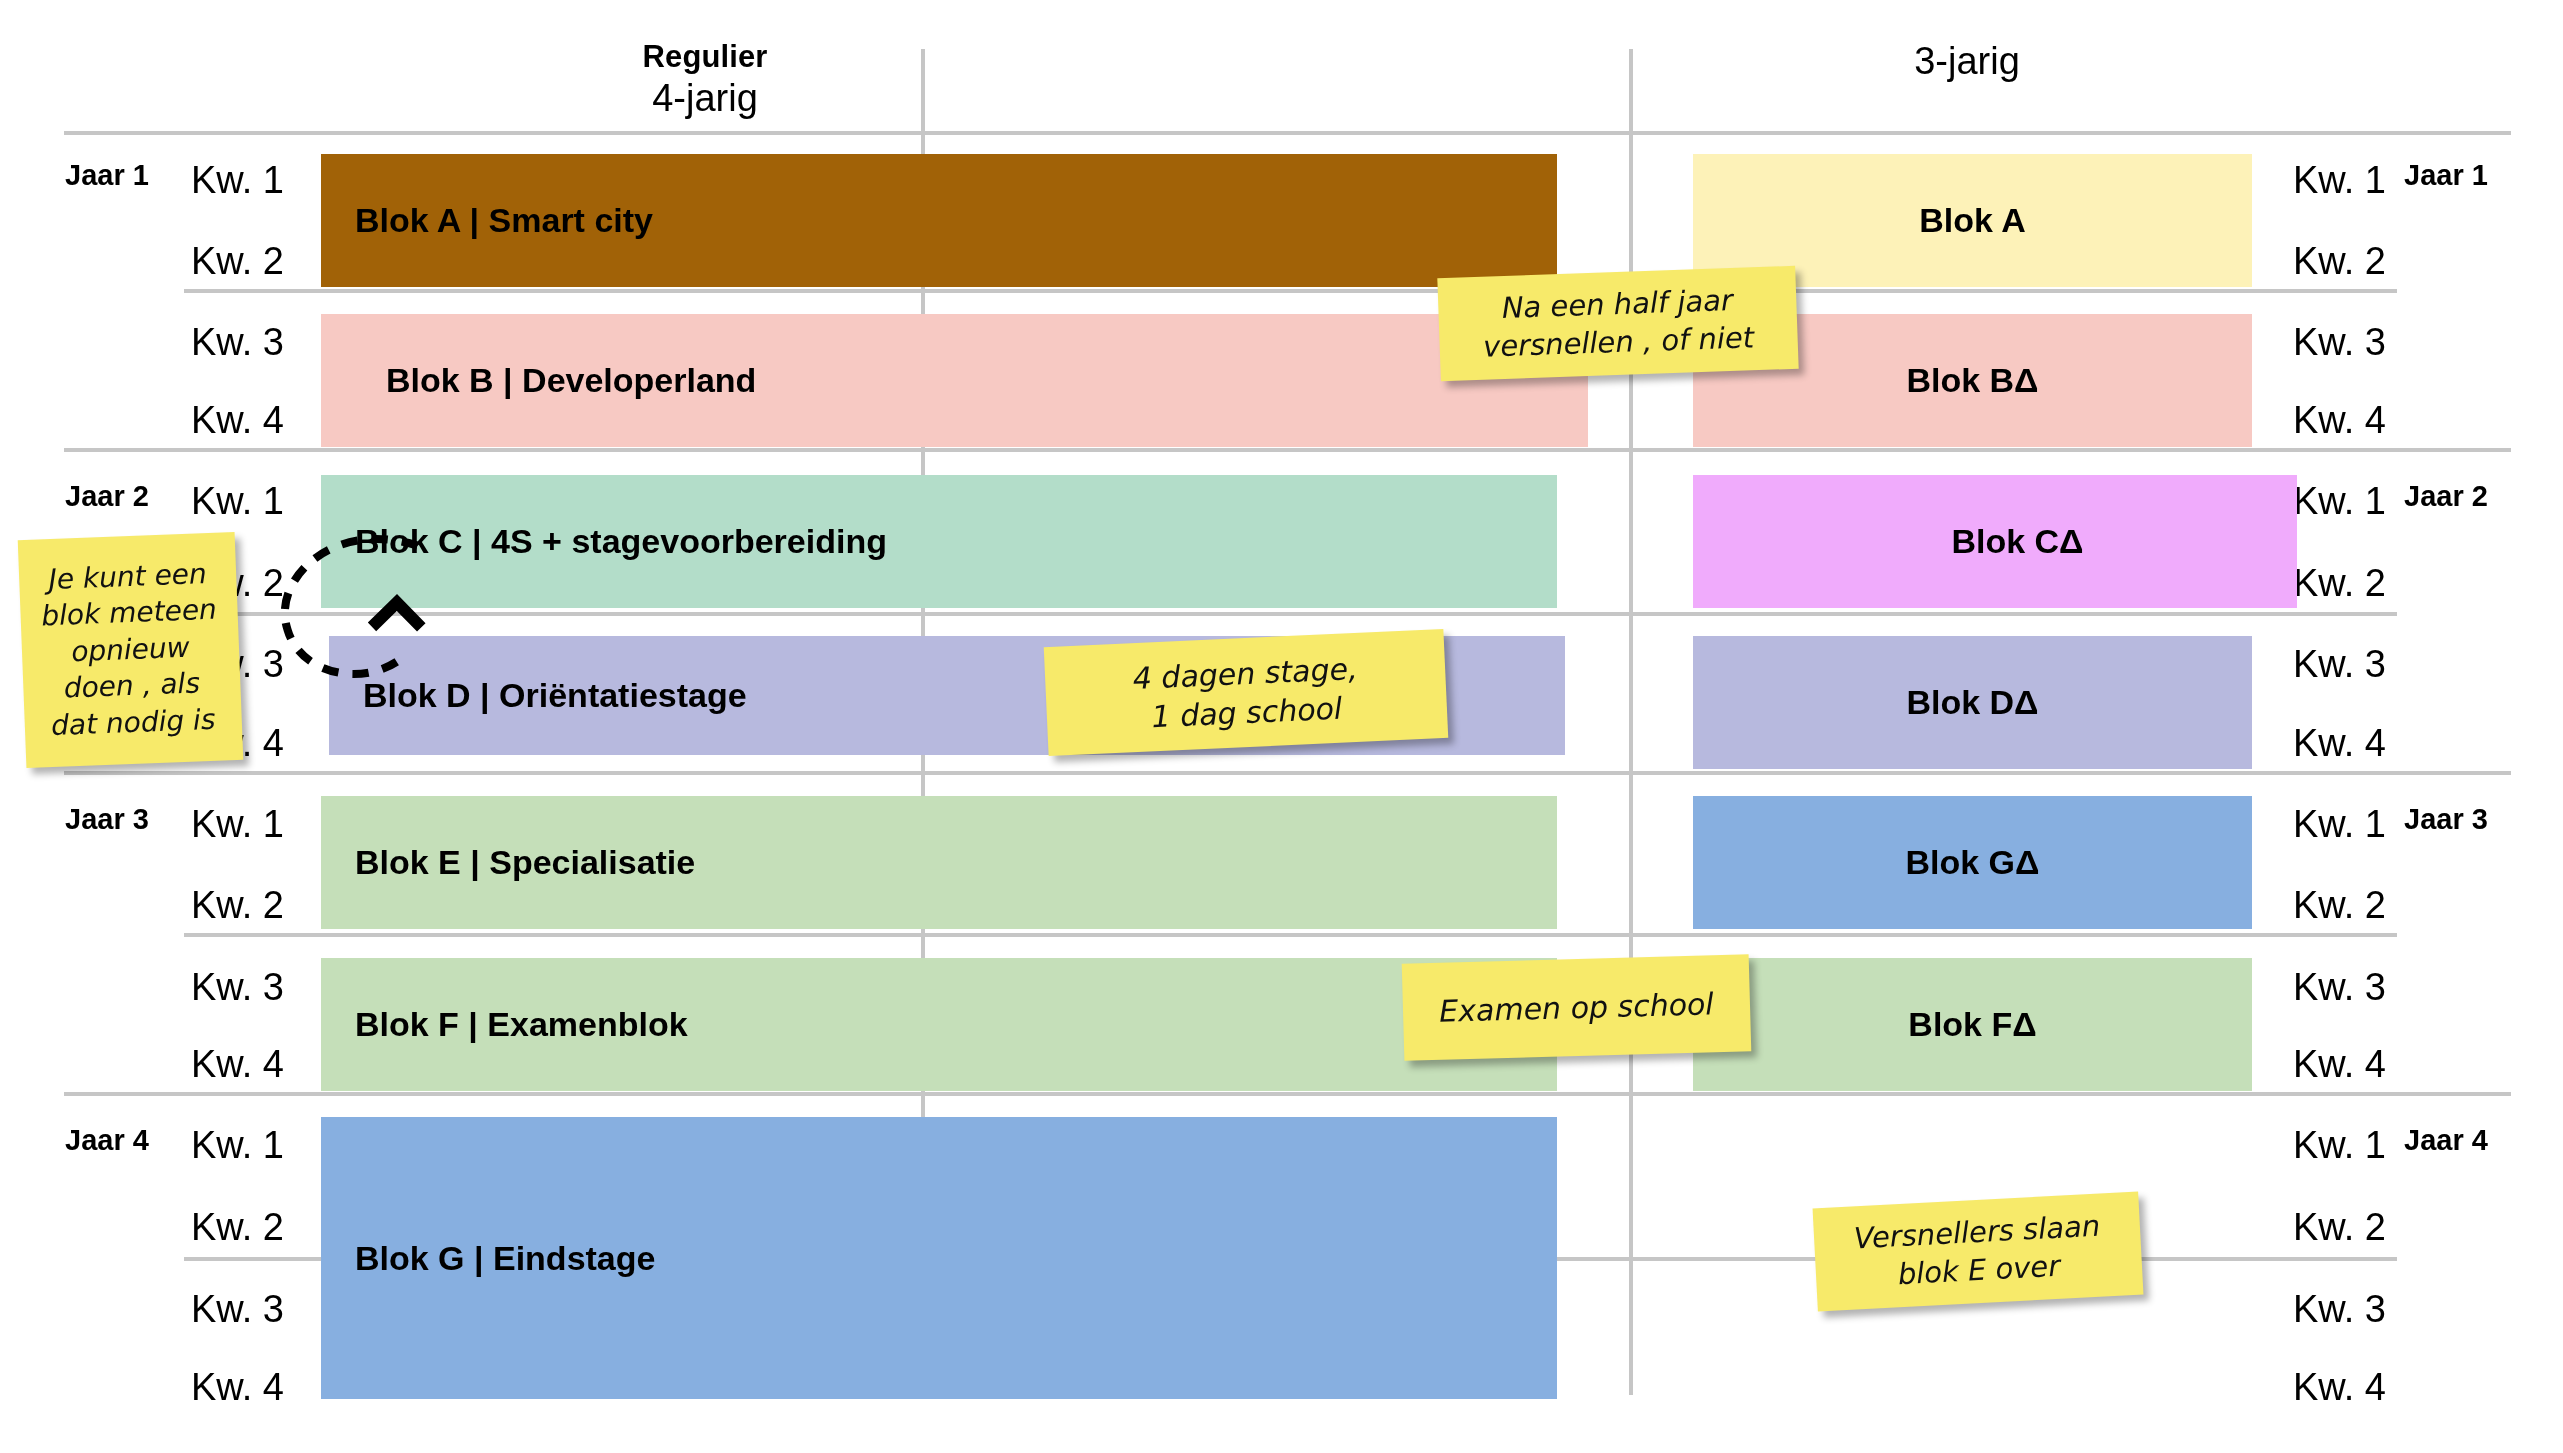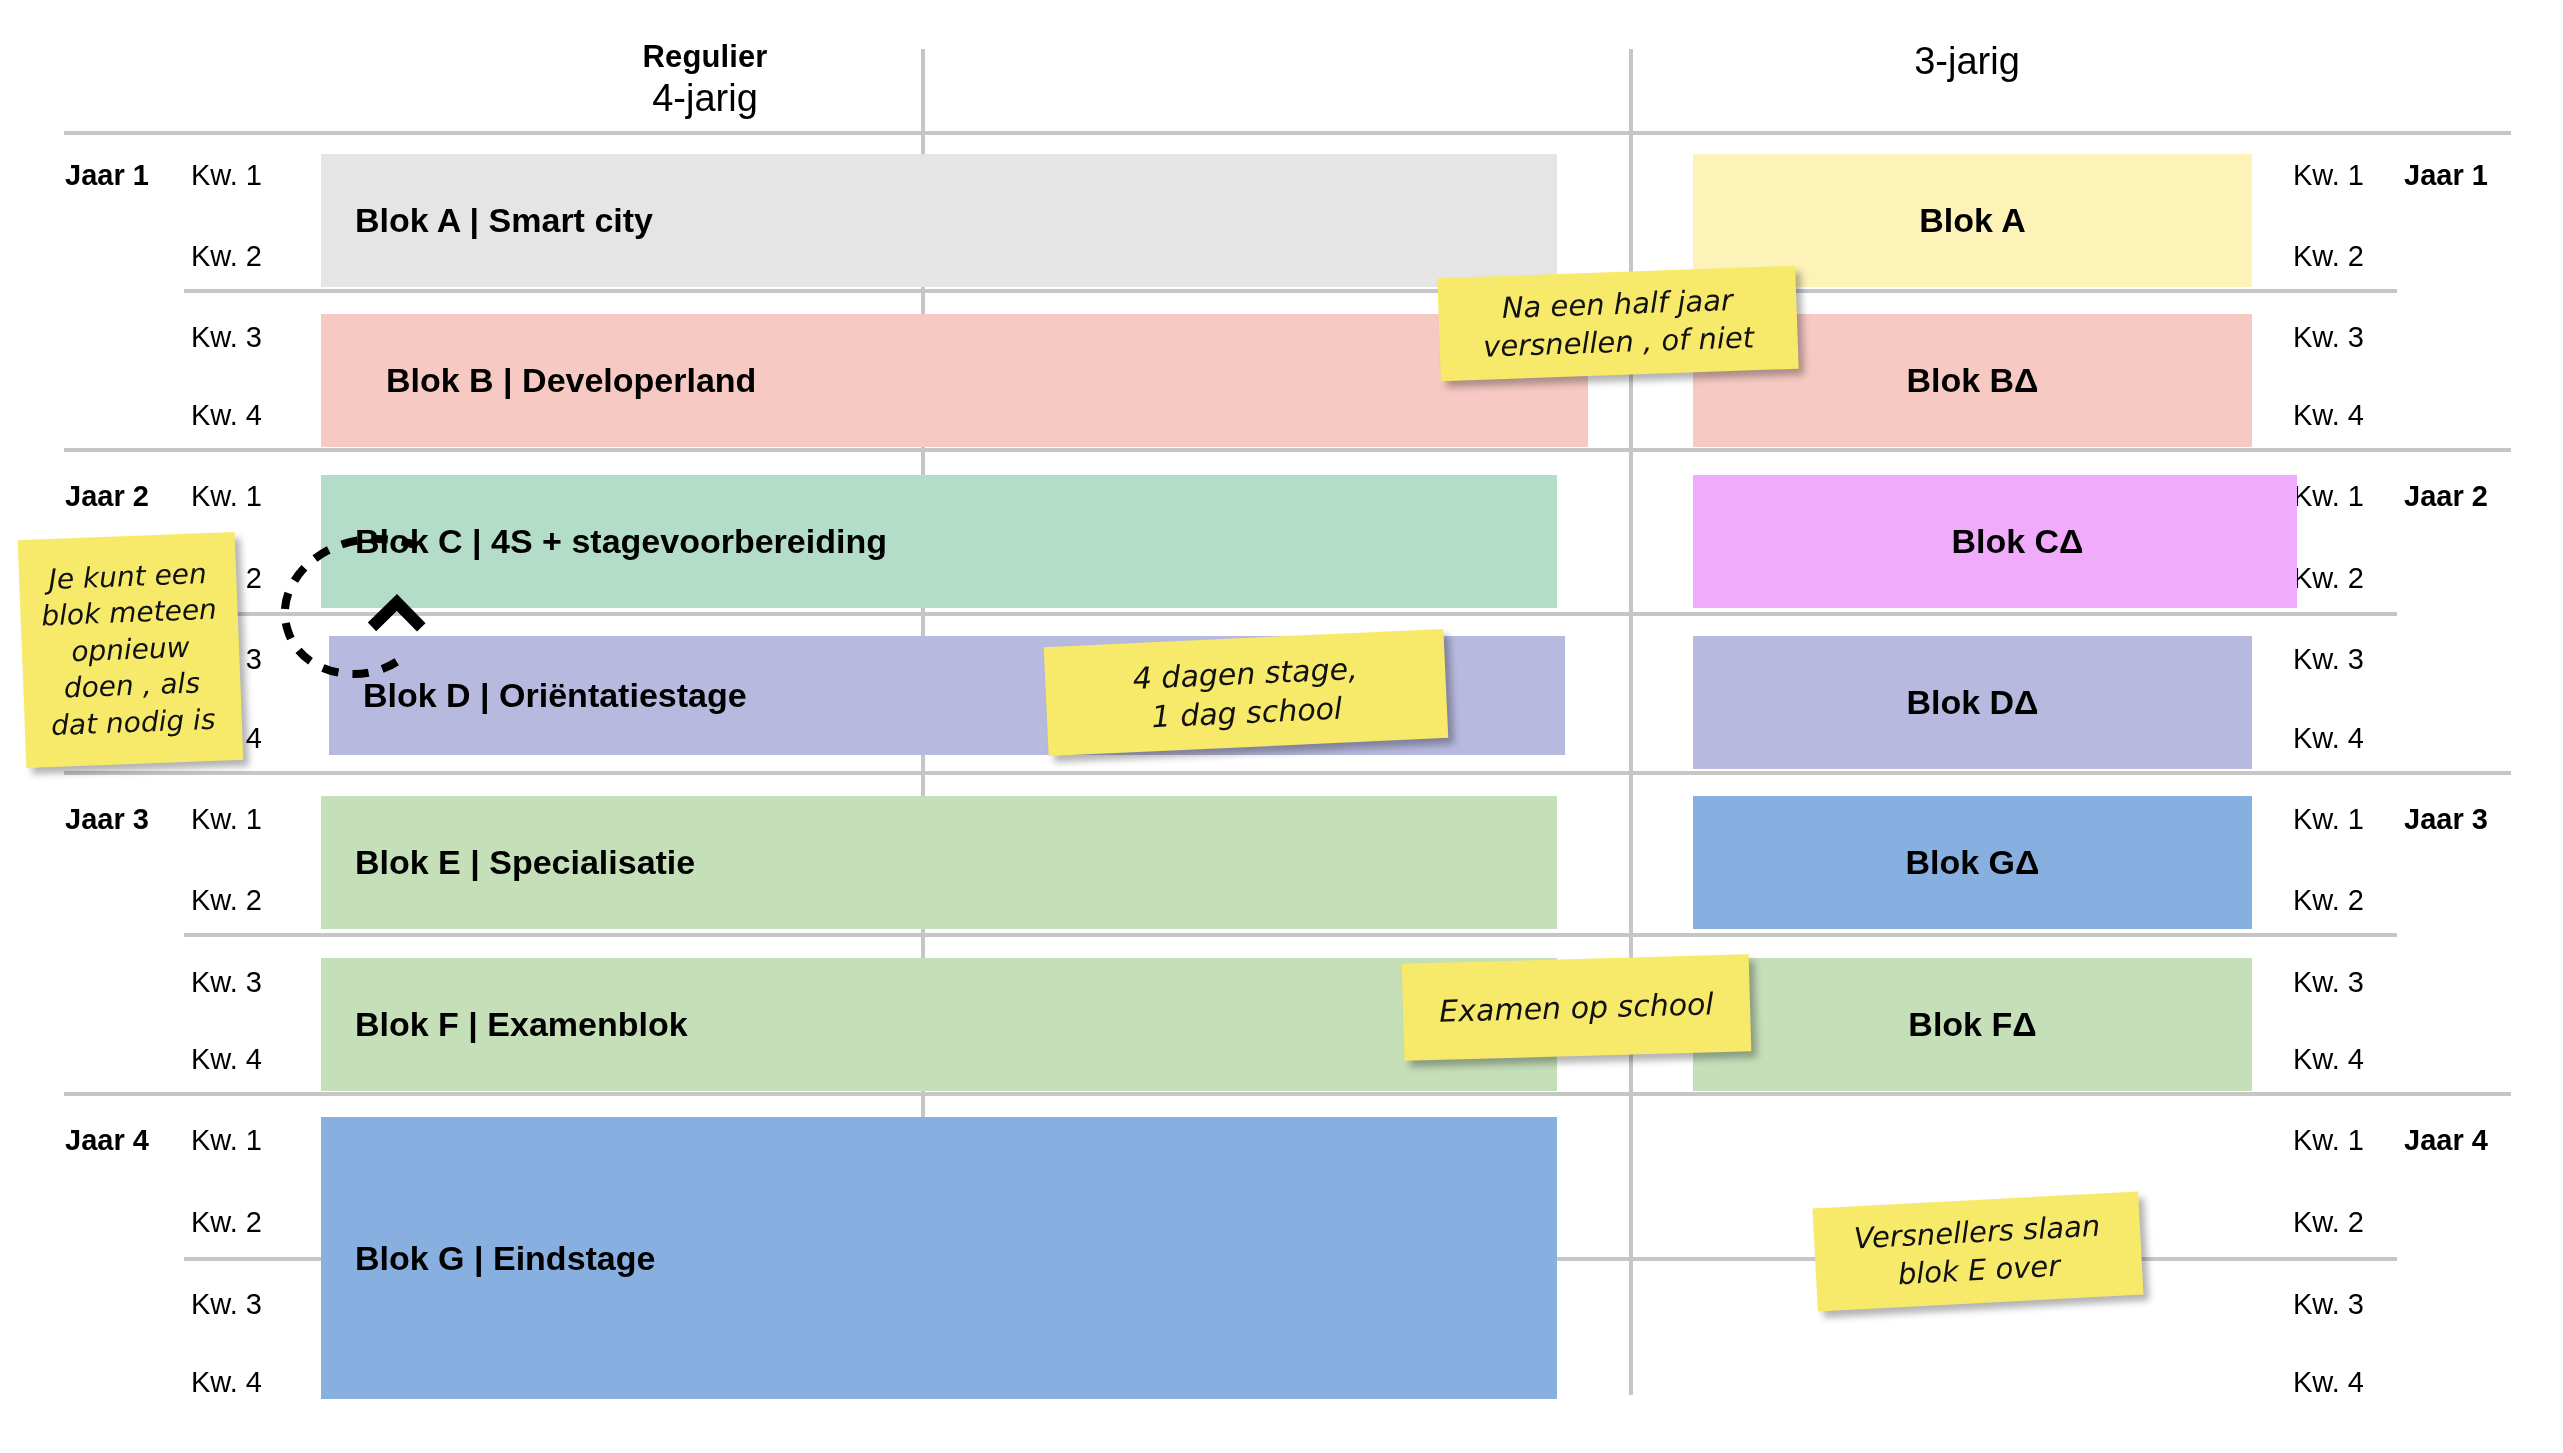--- a/index.html
+++ b/index.html
@@ -14,21 +14,21 @@
   .hrule{position:absolute;height:3.8px;background:#c6c6c6;}
   .vrule{position:absolute;width:3.8px;background:#c6c6c6;}
 
   
   .colhead{position:absolute;text-align:center;color:#000;}
   .colhead .t1{font-size:31px;font-weight:bold;line-height:1.18;letter-spacing:0.1px;}
   .colhead .t2{font-size:38px;font-weight:normal;line-height:1.18;}
 
   
   .yearlbl{position:absolute;font-size:29px;font-weight:bold;color:#000;white-space:nowrap;}
-  .kwlbl{position:absolute;font-size:29px;font-weight:normal;color:#000;white-space:nowrap;}
+  .kwlbl{position:absolute;font-size:38px;font-weight:normal;color:#000;white-space:nowrap;}
 
   
   .blk{position:absolute;display:flex;align-items:center;}
   .blk .lbl{font-size:34px;font-weight:bold;color:#000;white-space:nowrap;}
   .blk.left .lbl{padding-left:34px;}
   .blk.right{justify-content:center;}
 
   
   .note{
     position:absolute;
@@ -118,21 +118,21 @@
   <div class="kwlbl" style="left:2293px;top:803px;">Kw. 1</div>
   <div class="kwlbl" style="left:2293px;top:884px;">Kw. 2</div>
   <div class="kwlbl" style="left:2293px;top:966px;">Kw. 3</div>
   <div class="kwlbl" style="left:2293px;top:1043px;">Kw. 4</div>
 
   <div class="kwlbl" style="left:2293px;top:1124px;">Kw. 1</div>
   <div class="kwlbl" style="left:2293px;top:1206px;">Kw. 2</div>
   <div class="kwlbl" style="left:2293px;top:1288px;">Kw. 3</div>
   <div class="kwlbl" style="left:2293px;top:1366px;">Kw. 4</div>
 
-  <div class="blk left" style="left:321px;top:154px;width:1236px;height:133px;background:#e5e5e5;">
+  <div class="blk left" style="left:321px;top:154px;width:1236px;height:133px;background:#a16207;">
     <span class="lbl">Blok A | Smart city</span>
   </div>
 
   <div class="blk left" style="left:321px;top:314px;width:1236px;height:133px;background:#f7c9c3;padding-left:31px;">
     <span class="lbl">Blok B | Developerland</span>
   </div>
 
   <div class="blk left" style="left:321px;top:475px;width:1236px;height:133px;background:#b3ddc9;">
     <span class="lbl">Blok C | 4S + stagevoorbereiding</span>
   </div>

